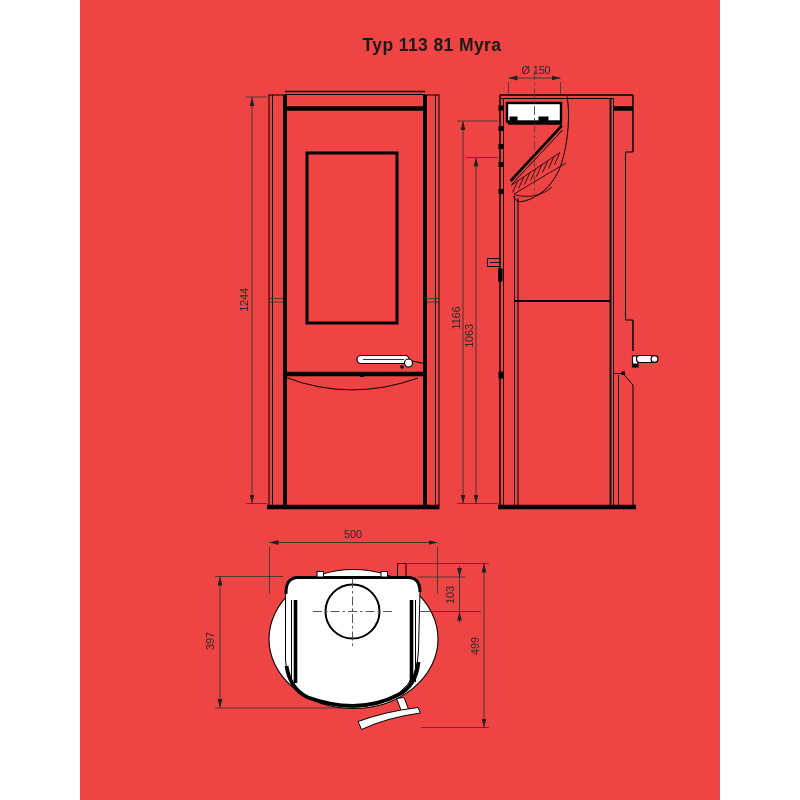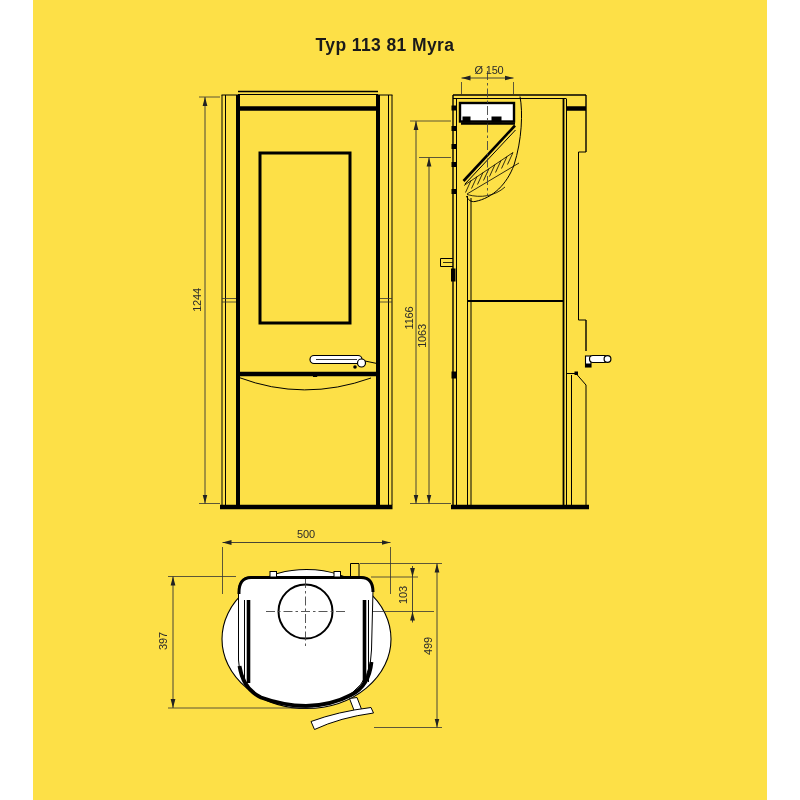--- a/index.html
+++ b/index.html
@@ -1,17 +1,17 @@
 <!DOCTYPE html>
 <html><head>
 <meta charset="utf-8">
 <style>
   html,body{margin:0;padding:0;background:#ffffff;}
   body{font-family:"Liberation Sans", sans-serif;}
-  .stage{position:relative;width:734px;height:800px;background:#fde047;margin:0 auto;overflow:hidden;}
+  .stage{position:relative;width:640px;height:800px;background:#ef4444;margin:0 auto;overflow:hidden;}
   svg{display:block;}
   text{font-family:"Liberation Sans", sans-serif;}
   .title-text{font-size:17.5px;font-weight:bold;fill:#1a1a1a;letter-spacing:.4px;}
   .dim-text{font-size:11px;fill:#2b2b2b;letter-spacing:-.2px;}
   .thin{stroke:#000;stroke-width:1;fill:none;}
   .med{stroke:#000;stroke-width:1.4;fill:none;}
   .thick{stroke:#000;stroke-width:2.6;fill:none;}
   .band{stroke:#000;stroke-width:4.5;fill:none;}
   .dim{stroke:#333;stroke-width:0.9;fill:none;}
   .ext{stroke:#333;stroke-width:0.8;fill:none;}

